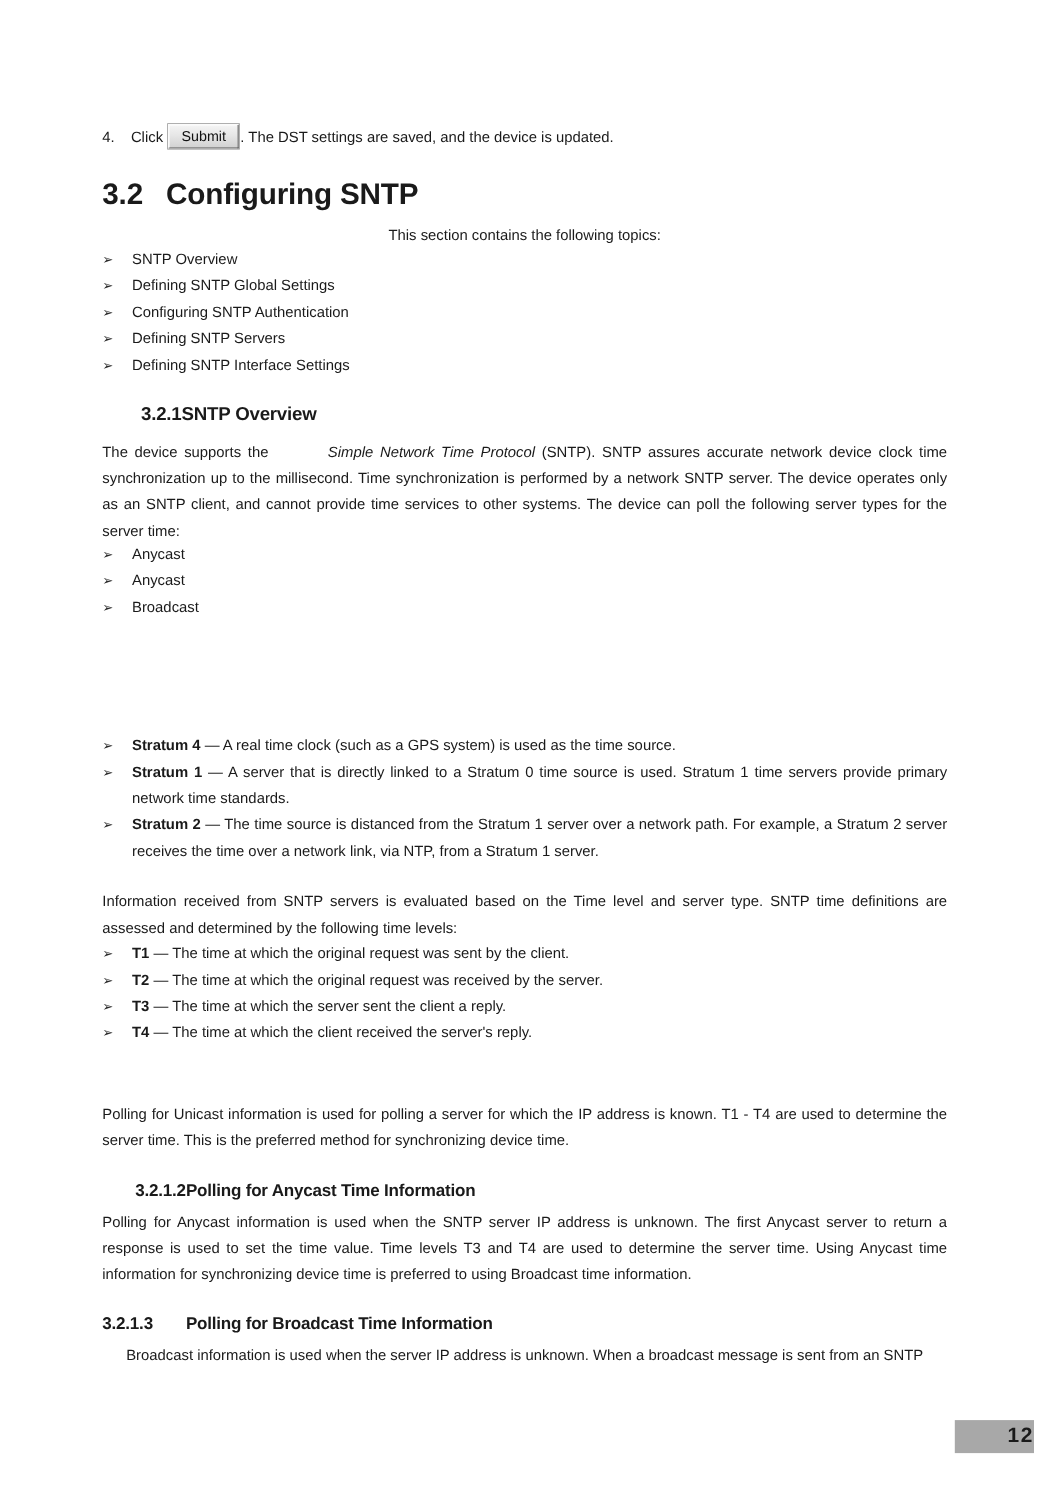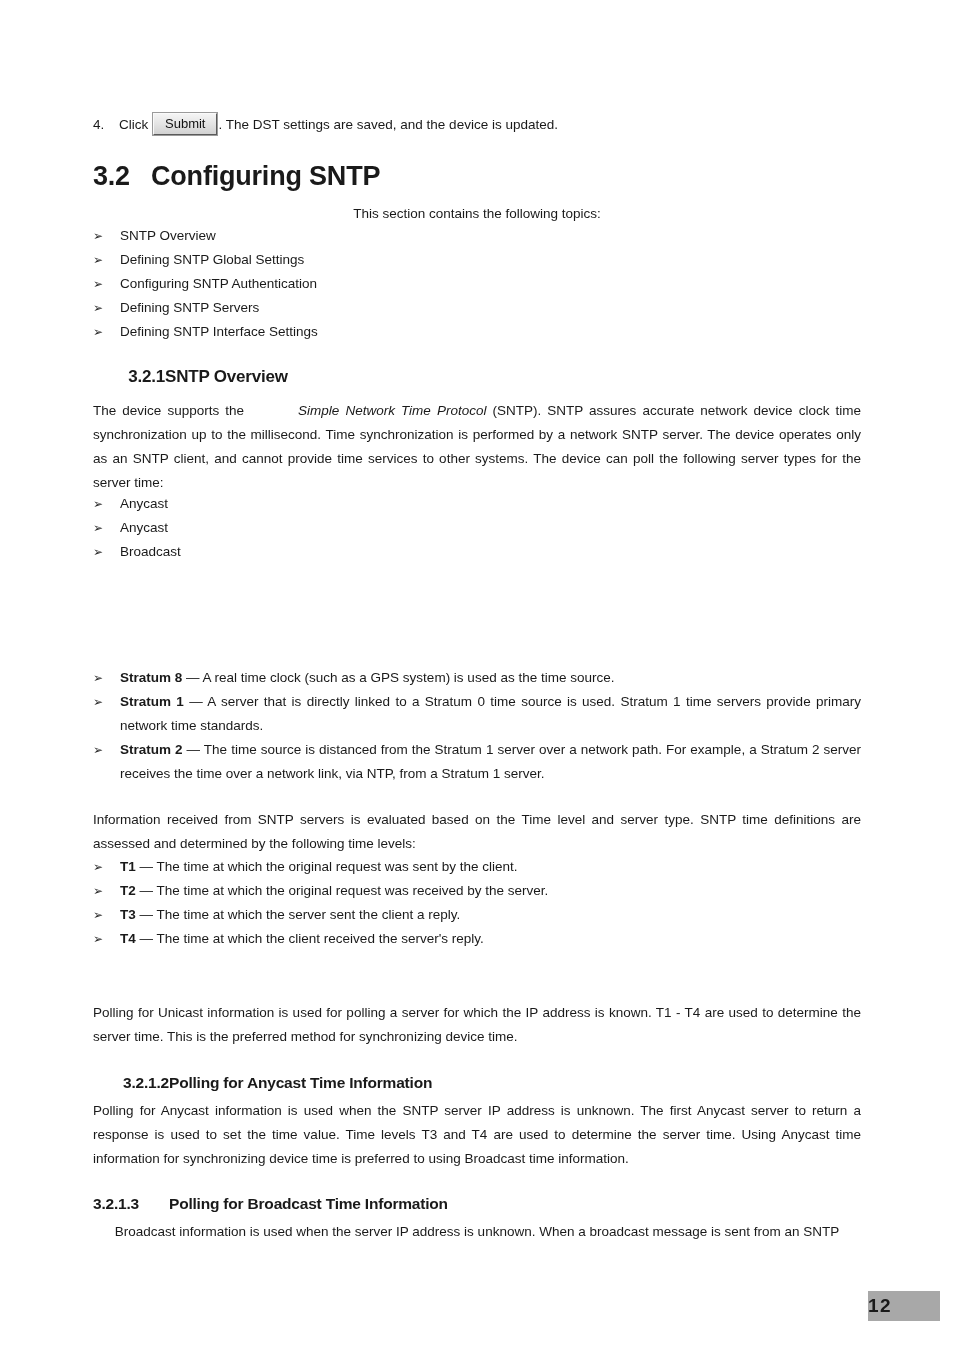--- a/index.html
+++ b/index.html
@@ -137,21 +137,21 @@
     width: 72px;
     height: 30px;
     background: #a8a8a8;
   }
   .footer-num {
     position: absolute;
     left: 0; top: 0;
     width: 72px;
     height: 30px;
     line-height: 30px;
-    text-align: left;
+    text-align: right;
     font-size: 19px;
     font-weight: bold;
     color: #1a1a1a;
     letter-spacing: 1.5px;
   }
 </style>
 </head>
 <body>
 
 <div class="page">
@@ -184,21 +184,21 @@
 
   <ul class="blist" id="server-types-list" style="top:492px;">
       <li><span class="arrow">➢</span><span>Anycast</span></li>
       <li><span class="arrow">➢</span><span>Anycast</span></li>
       <li><span class="arrow">➢</span><span>Broadcast</span></li>
     </ul>
 
 
 
   <ul class="blist" id="stratum-list" style="top:666px;">
-      <li><span class="arrow">➢</span><b>Stratum 8</b><span> — </span><span>A real time clock (such as a GPS system) is used as the time source.</span></li>
+      <li><span class="arrow">➢</span><b>Stratum 4</b><span> — </span><span>A real time clock (such as a GPS system) is used as the time source.</span></li>
       <li><span class="arrow">➢</span><b>Stratum 1</b><span> — </span><span>A server that is directly linked to a Stratum 0 time source is used. Stratum 1 time servers provide primary network time standards.</span></li>
       <li><span class="arrow">➢</span><b>Stratum 2</b><span> — </span><span>The time source is distanced from the Stratum 1 server over a network path. For example, a Stratum 2 server receives the time over a network link, via NTP, from a Stratum 1 server.</span></li>
     </ul>
 
   <div class="para" style="top:808px;">Information received from SNTP servers is evaluated based on the Time level and server type. SNTP time definitions are assessed and determined by the following time levels:</div>
 
   <ul class="blist" id="time-levels-list" style="top:855px;">
       <li><span class="arrow">➢</span><b>T1</b><span> — </span><span>The time at which the original request was sent by the client.</span></li>
       <li><span class="arrow">➢</span><b>T2</b><span> — </span><span>The time at which the original request was received by the server.</span></li>
       <li><span class="arrow">➢</span><b>T3</b><span> — </span><span>The time at which the server sent the client a reply.</span></li>

